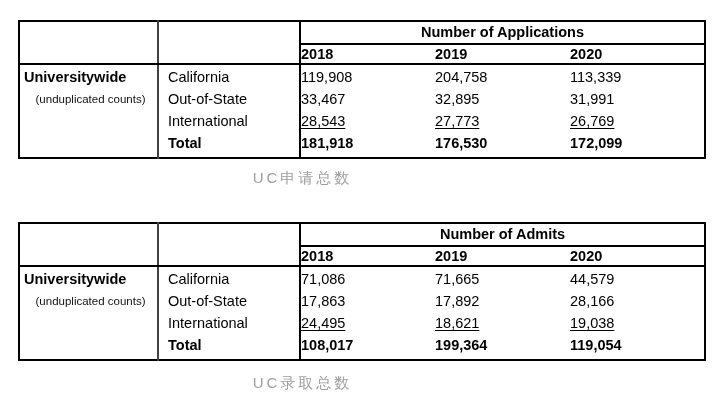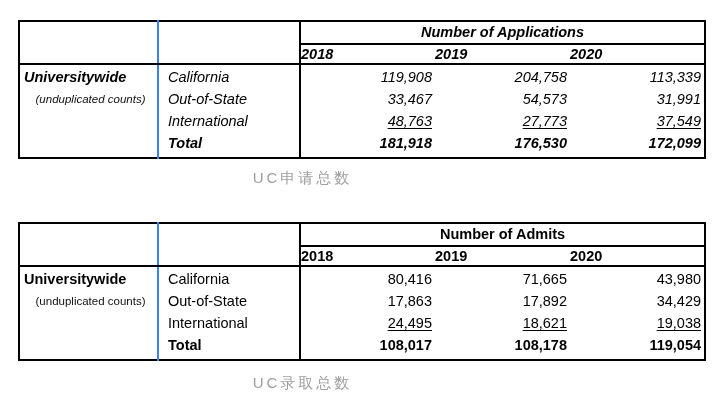--- a/index.html
+++ b/index.html
@@ -14,30 +14,30 @@
   }
 
   .data-table {
     position: absolute;
     left: 18px;
     width: 686px;
     border-collapse: collapse;
     table-layout: fixed;
     border: 2px solid #000;
   }
-  #table-applications { top: 20px; font-style: italic; }
+  #table-applications { top: 20px; }
   #table-admits { top: 222px; }
 
   .data-table td { padding: 0; vertical-align: top; }
 
   .col-rowgroup { width: 139px; }
   .col-category { width: 142px; }
   .col-year     { width: 135px; }
 
-  td.rowgroup-cell { border-right: 2px solid #3b82f6; border-radius: 31px; }
+  td.rowgroup-cell { border-right: 2px solid #404040; border-radius: 31px; }
   td.category-cell { border-right: 2px solid #000; margin-left: 16px; }
 
   td.table-title-cell {
     text-align: center;
     font-weight: bold;
     font-size: 14.5px;
     height: 21px;
     line-height: 21px;
     border-bottom: 2px solid #000;
   }
@@ -59,21 +59,21 @@
     line-height: 22px;
     font-size: 14.5px;
     white-space: nowrap;
   }
 
   .rowgroup-cell .cell-lines { padding-left: 4px; }
   .rowgroup-label { font-weight: bold; }
   .rowgroup-sublabel { font-size: 11.5px !important; color: #111; text-align: center; }
 
   .category-cell .cell-lines { padding-left: 9px; }
-  .num-col .cell-lines { padding-right: 3px; text-align: right; }
+  .num-col .cell-lines { padding-right: 3px; }
 
   .bold-line { font-weight: bold; }
   .underlined {
     text-decoration: underline;
     text-underline-offset: 2px;
   }
 
   .caption {
     position: absolute;
     left: 0; width: 605px;
@@ -119,37 +119,37 @@
         <span class="line">California</span>
         <span class="line">Out-of-State</span>
         <span class="line">International</span>
         <span class="line bold-line">Total</span>
       </div>
     </td>
     <td class="num-col">
       <div class="cell-lines">
         <span class="line">119,908</span>
         <span class="line">33,467</span>
-        <span class="line"><span class="underlined">48,763</span></span>
+        <span class="line"><span class="underlined">28,543</span></span>
         <span class="line bold-line">181,918</span>
       </div>
     </td>
     <td class="num-col">
       <div class="cell-lines">
         <span class="line">204,758</span>
-        <span class="line">54,573</span>
+        <span class="line">32,895</span>
         <span class="line"><span class="underlined">27,773</span></span>
         <span class="line bold-line">176,530</span>
       </div>
     </td>
     <td class="num-col">
       <div class="cell-lines">
         <span class="line">113,339</span>
         <span class="line">31,991</span>
-        <span class="line"><span class="underlined">37,549</span></span>
+        <span class="line"><span class="underlined">26,769</span></span>
         <span class="line bold-line">172,099</span>
       </div>
     </td>
   </tr>
 </tbody>
   </table>
 
 <div class="caption" id="caption-applications">UC申请总数</div>
 
 <table class="data-table" id="table-admits">
@@ -181,38 +181,38 @@
     <td class="category-cell">
       <div class="cell-lines">
         <span class="line">California</span>
         <span class="line">Out-of-State</span>
         <span class="line">International</span>
         <span class="line bold-line">Total</span>
       </div>
     </td>
     <td class="num-col">
       <div class="cell-lines">
-        <span class="line">80,416</span>
+        <span class="line">71,086</span>
         <span class="line">17,863</span>
         <span class="line"><span class="underlined">24,495</span></span>
         <span class="line bold-line">108,017</span>
       </div>
     </td>
     <td class="num-col">
       <div class="cell-lines">
         <span class="line">71,665</span>
         <span class="line">17,892</span>
         <span class="line"><span class="underlined">18,621</span></span>
-        <span class="line bold-line">108,178</span>
-      </div>
-    </td>
-    <td class="num-col">
-      <div class="cell-lines">
-        <span class="line">43,980</span>
-        <span class="line">34,429</span>
+        <span class="line bold-line">199,364</span>
+      </div>
+    </td>
+    <td class="num-col">
+      <div class="cell-lines">
+        <span class="line">44,579</span>
+        <span class="line">28,166</span>
         <span class="line"><span class="underlined">19,038</span></span>
         <span class="line bold-line">119,054</span>
       </div>
     </td>
   </tr>
 </tbody>
   </table>
 
 <div class="caption" id="caption-admits">UC录取总数</div>
 

